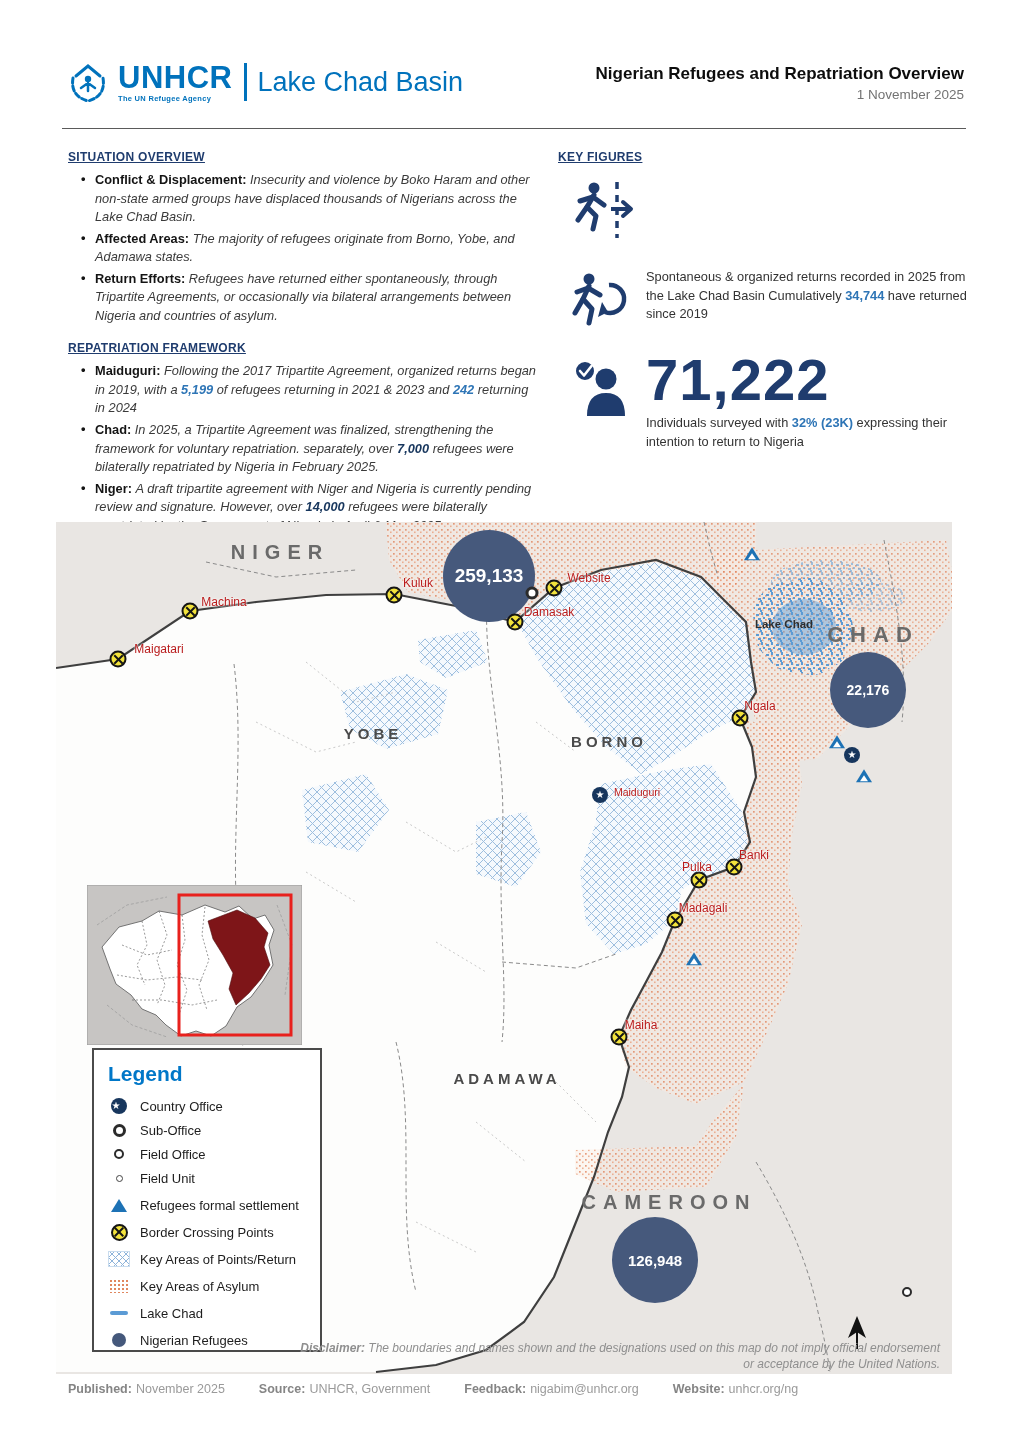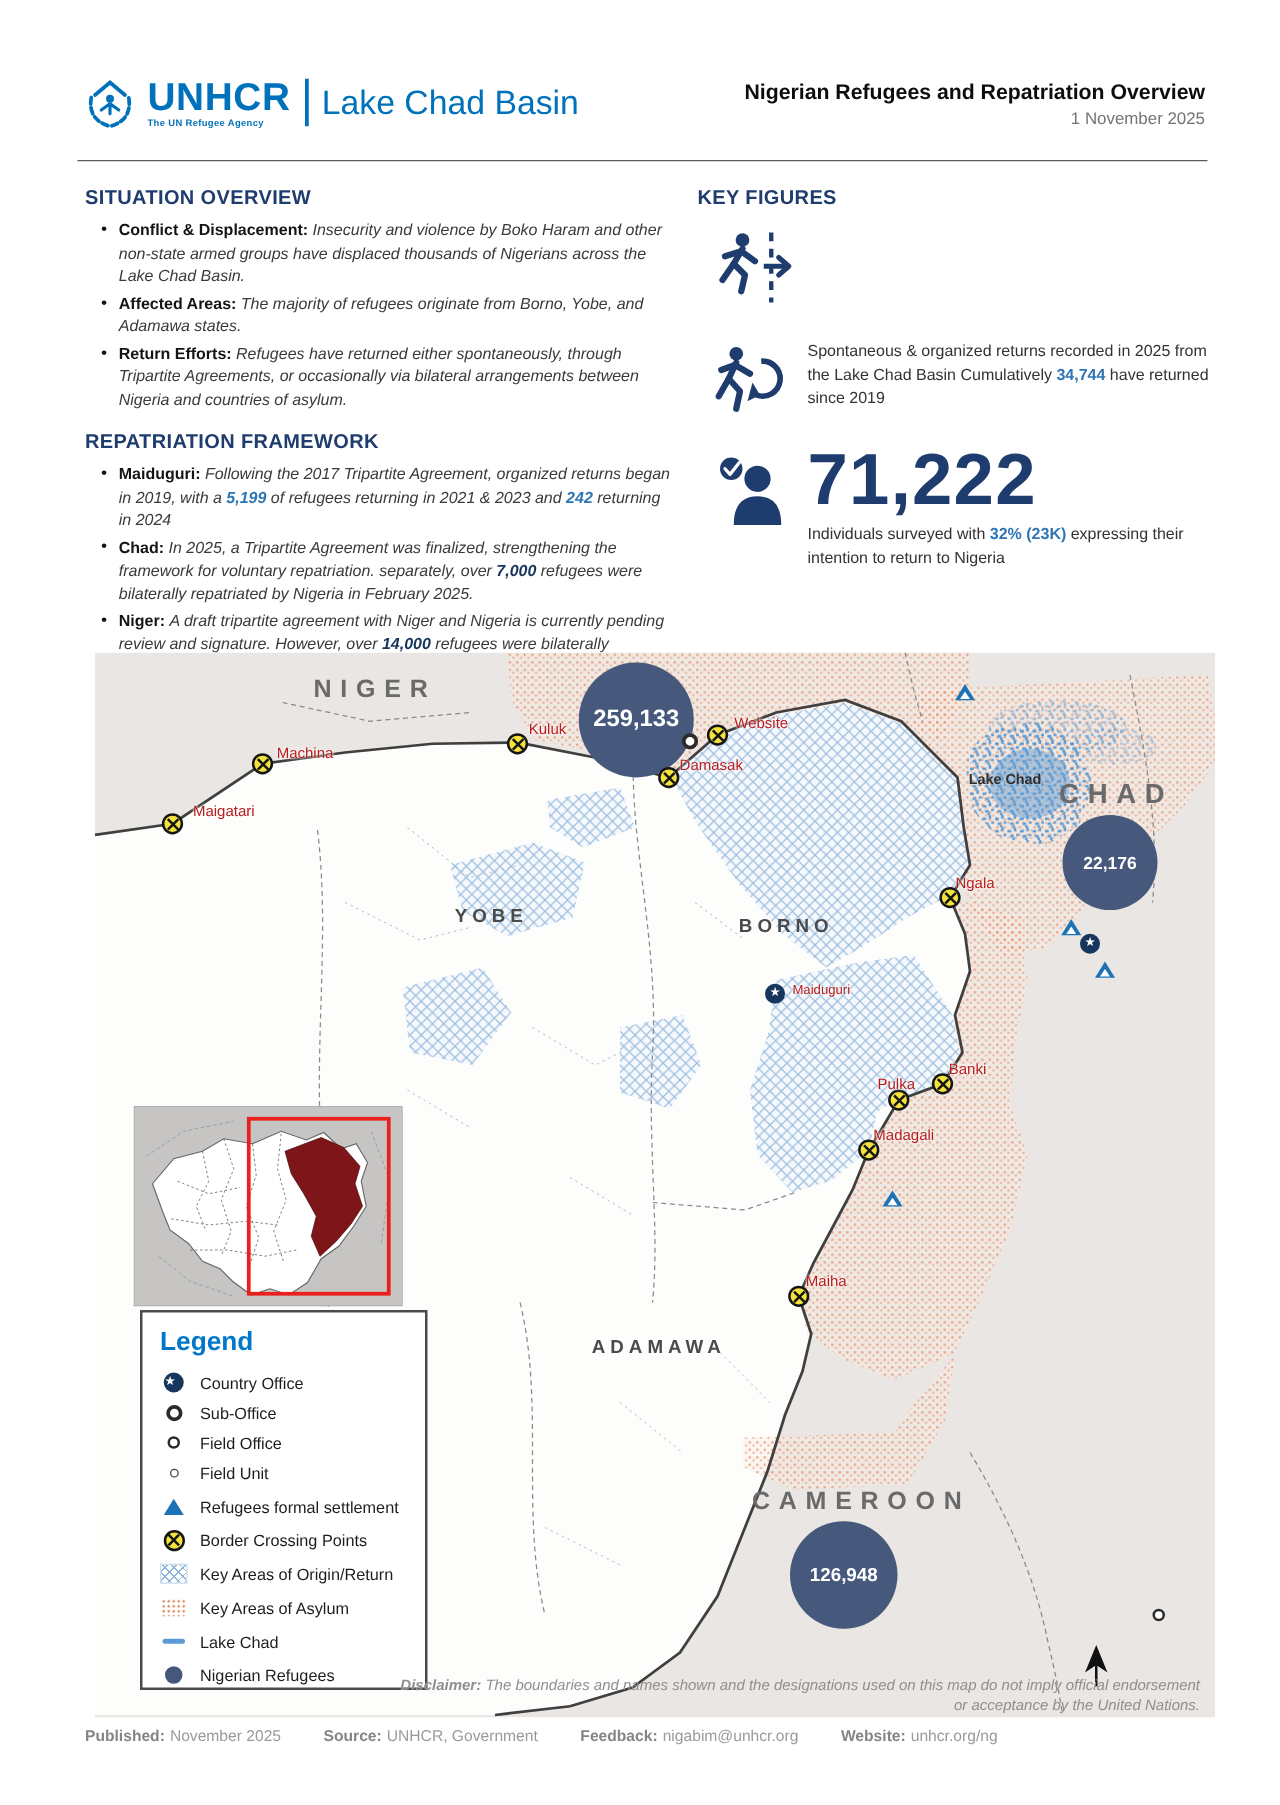--- a/index.html
+++ b/index.html
@@ -15,41 +15,41 @@
   .logo-divider{width:3px;height:38px;background:#0072BC;margin:0 10px 0 12px;}
   .unit{font-size:27px;color:#0072BC;}
   .title-block{position:absolute;right:60px;top:64px;text-align:right;}
   .doc-title{font-size:17px;font-weight:bold;color:#0d0d0d;}
   .doc-date{font-size:13.5px;color:#737373;margin-top:3px;}
   .rule{position:absolute;left:62px;right:58px;top:128px;border-top:1.6px solid #5a5a5a;}
 
   
   .col-left{position:absolute;left:68px;top:150px;width:470px;}
   .col-right{position:absolute;left:558px;top:150px;width:410px;}
-  h2.sec{font-size:16px;font-weight:bold;color:#1f3c6e;margin:0 0 7px;letter-spacing:.3px;}
+  h2.sec{font-size:12px;font-weight:bold;color:#1f3c6e;margin:0 0 7px;letter-spacing:.3px;text-decoration:underline;}
   ul.bullets{margin:0 0 16px;padding-left:18px;list-style:none;}
   ul.bullets li{position:relative;padding-left:9px;font-size:12.8px;font-style:italic;
                 color:#3a3a3a;line-height:1.45;margin-bottom:3px;}
   ul.bullets li::before{content:"•";position:absolute;left:-5px;top:-1px;font-weight:bold;
                 color:#141414;font-style:normal;}
   .seg-label{font-weight:bold;font-style:normal;color:#141414;}
   .seg-it{}
   .seg-blue{color:#2e75b6;font-weight:bold;}
   .seg-dark{color:#17365d;font-weight:bold;}
 
   
   .kf{display:flex;margin-bottom:22px;margin-top:6px;}
   .kf-icon{width:88px;flex:none;display:flex;justify-content:center;padding-top:8px;}
   .kf-num{font-size:58px;font-weight:bold;color:#1f3c6e;line-height:1;letter-spacing:1px;}
   .kf-cap{font-size:12.8px;color:#333;margin-top:5px;line-height:1.45;max-width:330px;}
   .seg-cap{}
   .seg-blue-b{color:#2e75b6;font-weight:bold;}
 
   
-  .map{position:absolute;left:76px;top:522px;width:896px;height:644px;}
+  .map{position:absolute;left:56px;top:522px;width:896px;height:644px;}
   .map svg.bg{position:absolute;left:0;top:0;}
   .clabel{position:absolute;transform:translate(-50%,-50%);font-weight:bold;color:#6a6a6a;
           letter-spacing:7px;font-size:20px;white-space:nowrap;}
   .slabel{position:absolute;transform:translate(-50%,-50%);font-weight:bold;color:#4a4a4a;
           letter-spacing:4px;font-size:15px;white-space:nowrap;}
   .lake-label{position:absolute;transform:translate(-50%,-50%);font-size:11.5px;font-weight:bold;
           color:#2e2e2e;white-space:nowrap;}
   .bubble{position:absolute;transform:translate(-50%,-50%);border-radius:50%;background:#46597c;
           color:#fff;display:flex;align-items:center;justify-content:center;font-weight:bold;}
   .xlabel{position:absolute;transform:translate(-50%,-50%);font-size:12px;font-weight:normal;
@@ -375,21 +375,21 @@
         <li class="gap">
           <span class="lic">
               <span class="bcp" style="position:relative;left:0;top:0;transform:none;"></span>
             </span>
           <span>Border Crossing Points</span>
         </li>
         <li class="gap">
           <span class="lic">
               <span class="sw-x"></span>
             </span>
-          <span>Key Areas of Origin/Return</span>
+          <span>Key Areas of Points/Return</span>
         </li>
         <li class="gap">
           <span class="lic">
               <span class="sw-o"></span>
             </span>
           <span>Key Areas of Asylum</span>
         </li>
         <li class="gap">
           <span class="lic">
               <span class="sw-lake"></span>

